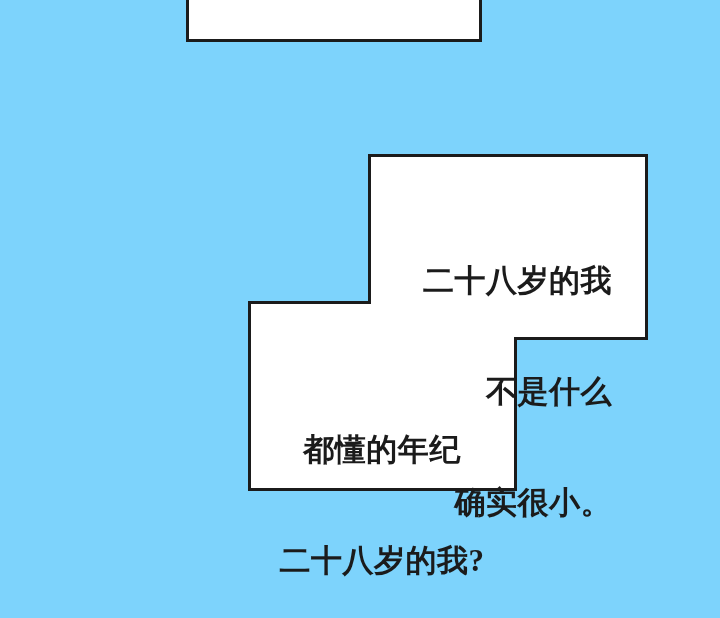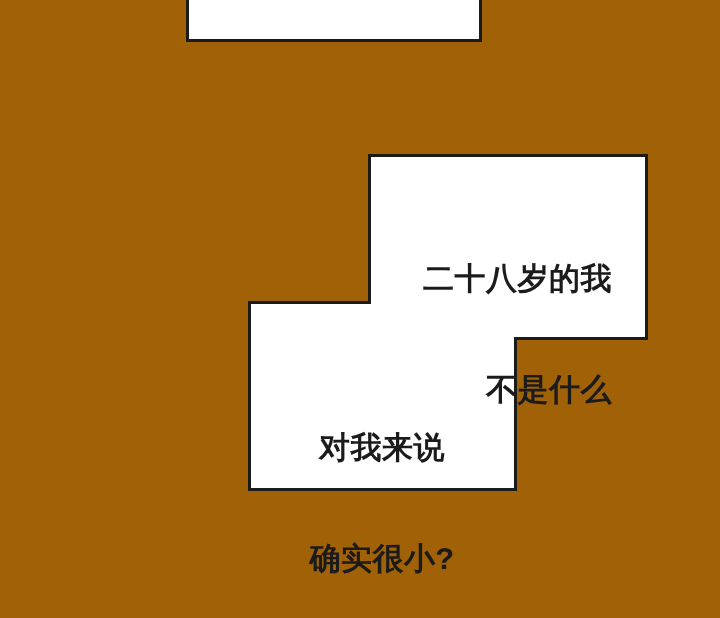--- a/index.html
+++ b/index.html
@@ -4,23 +4,23 @@
 <style>
   html, body {
     margin: 0;
     padding: 0;
     background: #ffffff;
   }
   #page {
     position: relative;
     width: 720px;
     height: 618px;
-    background: #a16207;
+    background: #7dd3fc;
     overflow: hidden;
-    font-family: Liberation Mono, monospace;
+    font-family: Liberation Serif, serif;
   }
 
   
   .panel-top {
     position: absolute;
     left: 186px;
     top: -14px;
     width: 296px;
     height: 56px;
     background: #ffffff;
@@ -91,20 +91,21 @@
                Z" fill="#ffffff" stroke="#1b1b1b" stroke-width="3" stroke-linejoin="miter"></path>
 
       <path d="M 121.5 1.5 L 121.5 148.5 L 1.5 148.5" fill="none" stroke="#1b1b1b" stroke-width="3" stroke-linejoin="miter"></path>
       <path d="M 398.5 184.5 L 267.5 184.5 L 267.5 335.5" fill="none" stroke="#1b1b1b" stroke-width="3" stroke-linejoin="miter"></path>
     </svg>
   </div>
 
   <div class="speech-text speech-upper">
     <span class="line">二十八岁的我</span>
     <span class="line">不是什么</span>
+    <span class="line">确实很小。</span>
   </div>
 
   <div class="speech-text speech-lower">
-    <span class="line">对我来说</span>
-    <span class="line">确实很小?</span>
+    <span class="line">都懂的年纪</span>
+    <span class="line">二十八岁的我?</span>
   </div>
 
 </div>
 
 </body></html>

